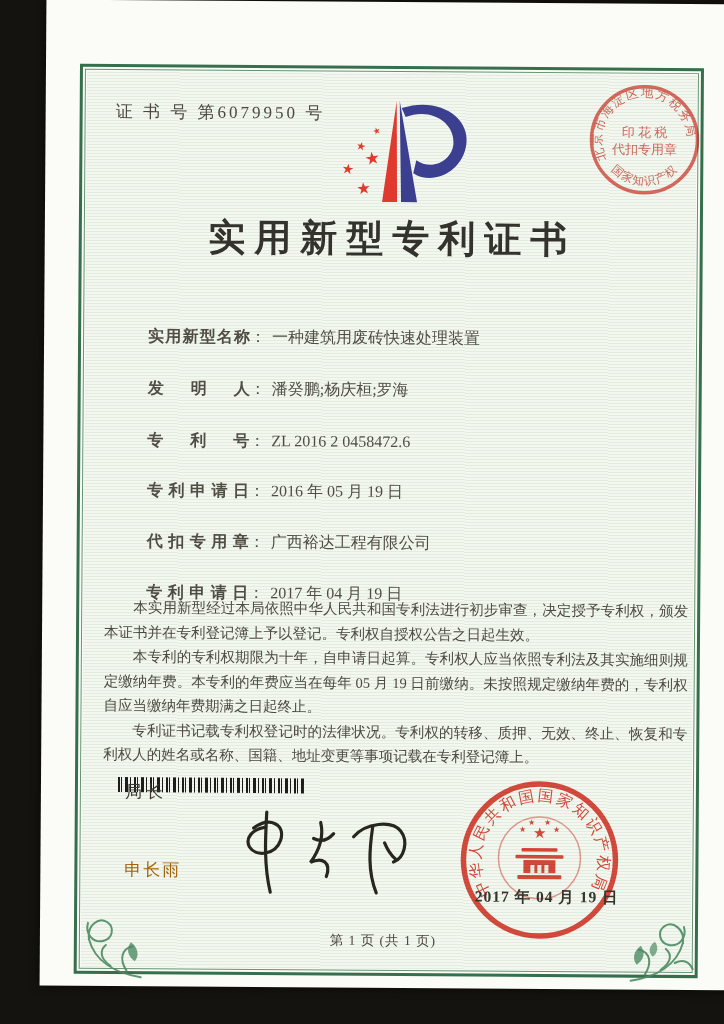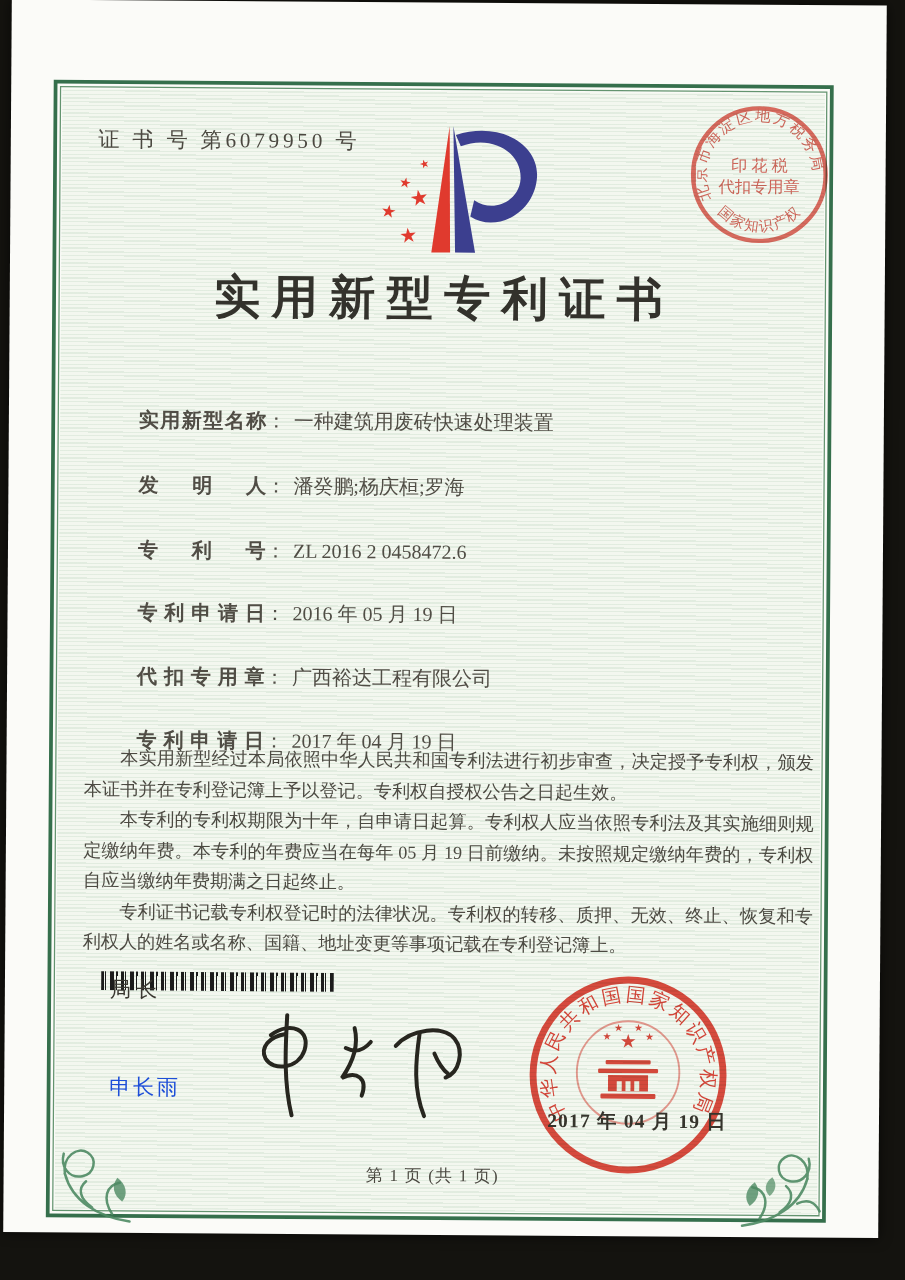--- a/index.html
+++ b/index.html
@@ -2,21 +2,21 @@
 <html><head>
 <meta charset="utf-8">
 <style>
   html,body{margin:0;padding:0;}
   body{
     width:724px;height:1024px;overflow:hidden;
     background:#14130f;
     font-family:"Liberation Serif","DejaVu Serif",serif;
     position:relative;
   }
-  #page{position:relative;width:604px;height:1024px;}
+  #page{position:relative;width:604px;height:1024px;margin-left:37px;}
   .paper{
     position:absolute;left:6px;top:2px;width:700px;height:986px;
     background:#fbfbf8;
     transform:rotate(0.4deg);transform-origin:50% 50%;
     box-shadow:0 0 10px rgba(0,0,0,.65);
   }
   
   .frame{
     position:absolute;left:34px;top:64px;width:618px;height:904px;
     border:3px solid #356f4c;
@@ -54,21 +54,21 @@
   .paras p{margin:0;text-indent:2em;}
   .barcode{
     position:absolute;left:77px;top:777px;width:186px;height:15px;
     background:repeating-linear-gradient(90deg,
       #1c1c1c 0 2px,transparent 2px 3px,
       #1c1c1c 3px 4px,transparent 4px 7px,
       #1c1c1c 7px 10px,transparent 10px 12px,
       #1c1c1c 12px 13px,transparent 13px 16px);
   }
   .director-label{position:absolute;left:84px;top:780px;font-size:17px;letter-spacing:4px;color:#3a3831;}
-  .director-name{position:absolute;left:84px;top:858px;font-size:17px;letter-spacing:2px;color:#1d4ed8;}
+  .director-name{position:absolute;left:84px;top:858px;font-size:17px;letter-spacing:2px;color:#a16207;}
   .signature{position:absolute;left:185px;top:803px;width:215px;height:95px;}
   .seal-big{position:absolute;left:414px;top:772px;width:170px;height:170px;mix-blend-mode:multiply;}
   .seal-date{
     position:absolute;left:419px;top:884px;width:175px;text-align:center;
     font-size:15.5px;font-weight:600;letter-spacing:1px;color:#35342c;z-index:5;
   }
   .tax-stamp{position:absolute;left:539px;top:76px;width:120px;height:120px;mix-blend-mode:multiply;opacity:.85;}
   .footer{
     position:absolute;left:34px;top:930px;width:618px;text-align:center;
     font-size:13.5px;letter-spacing:1px;color:#4a4840;

